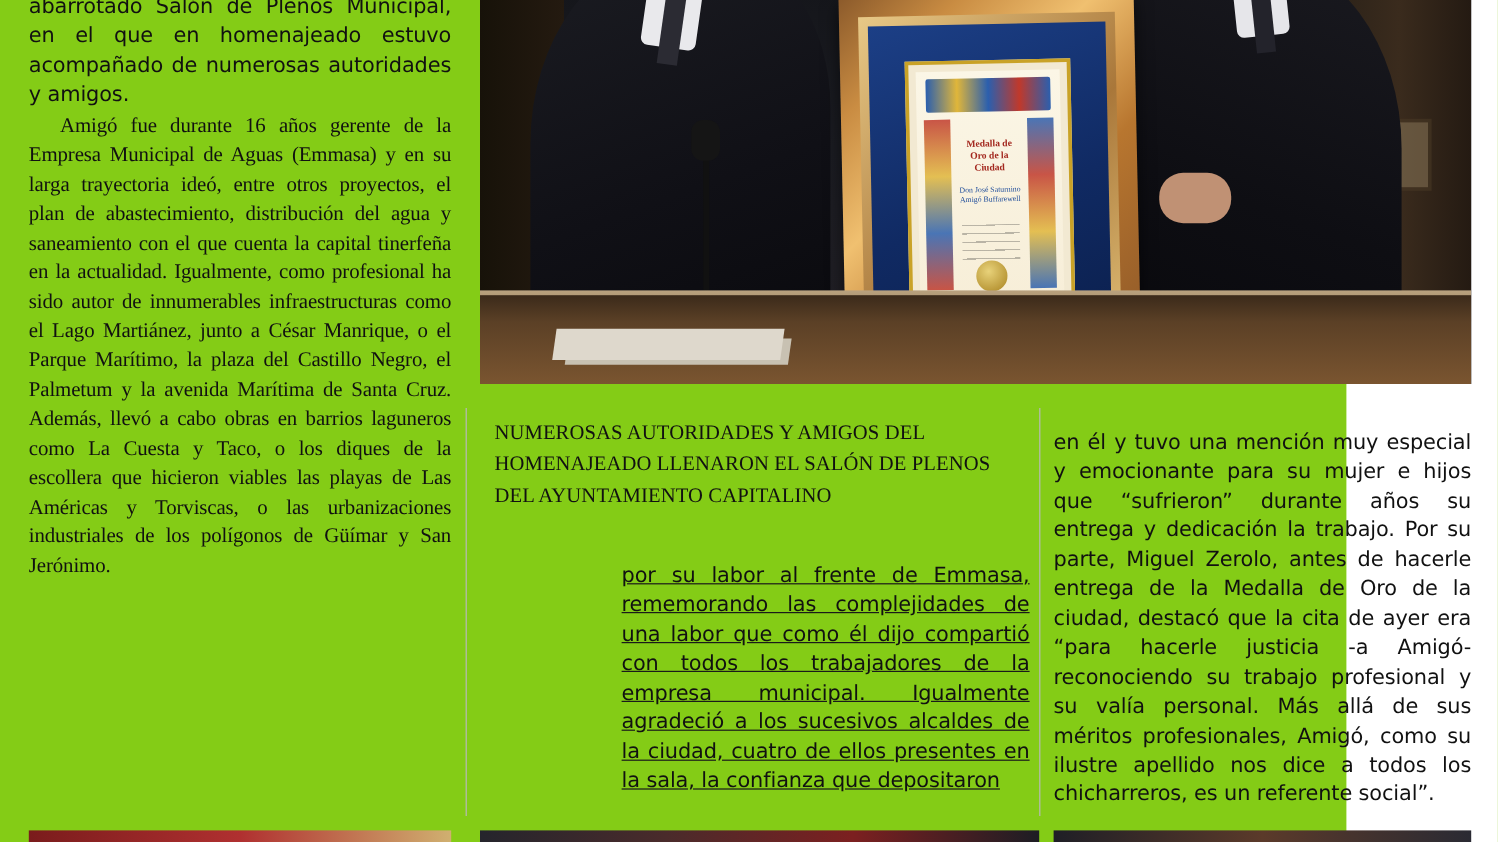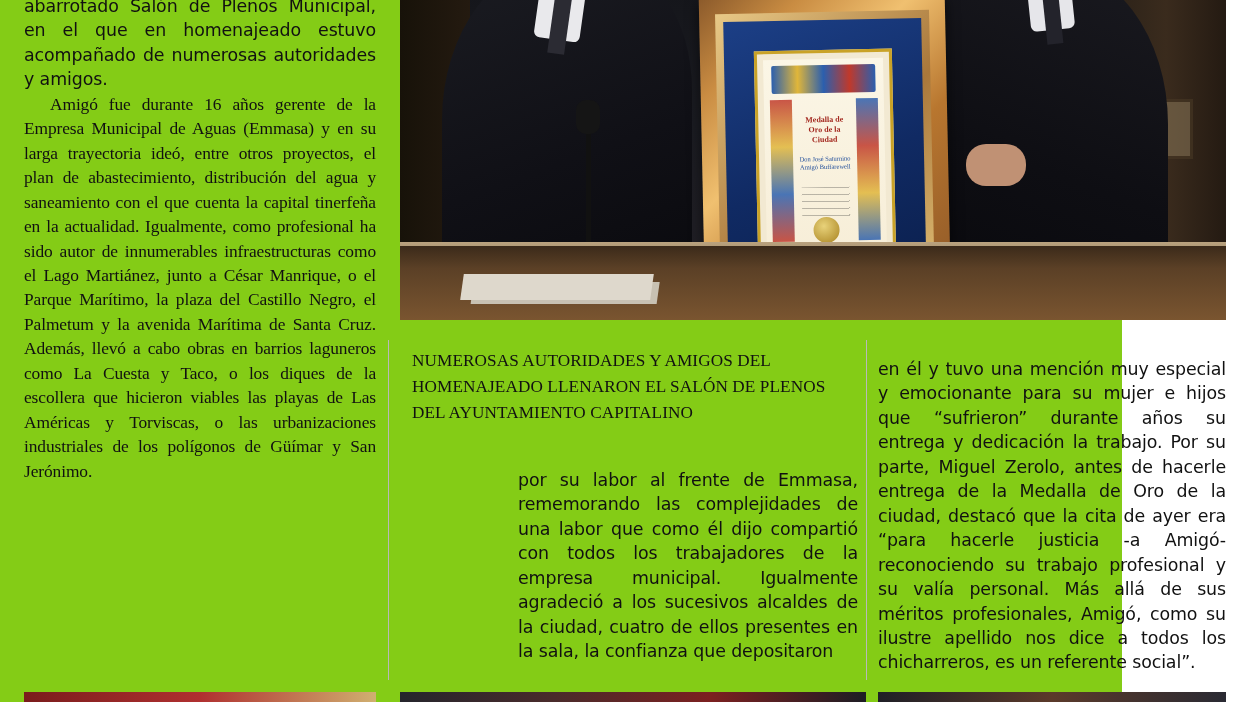--- a/index.html
+++ b/index.html
@@ -324,20 +324,21 @@
     letter-spacing: .1px;
     margin-left: 12px;
   }
 
   
   .col-mid {
     position: absolute;
     left: 518px;
     top: 468px;
     width: 340px;
+    text-decoration: underline;
   }
   
   .col-right {
     position: absolute;
     left: 878px;
     top: 341px;
     width: 348px;
     margin-top: 16px;
   }
 

